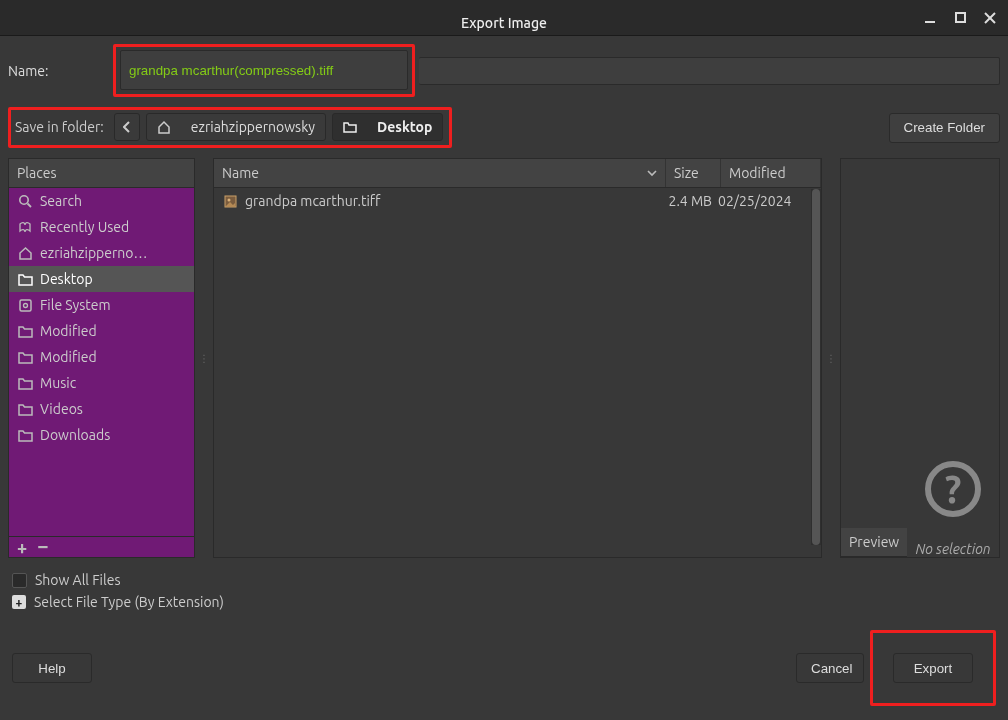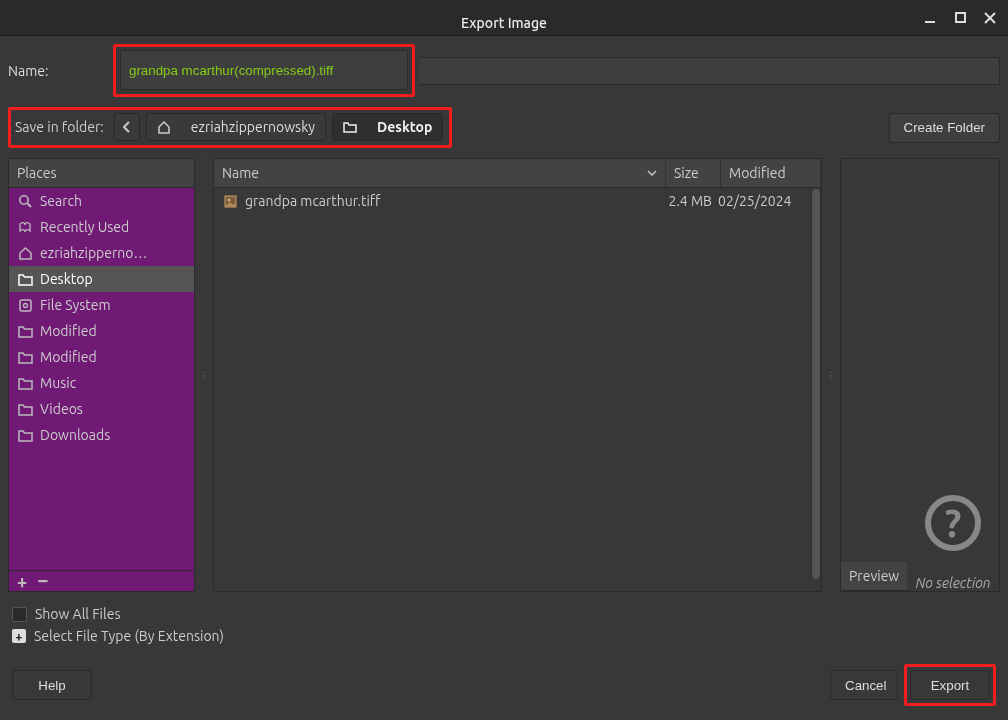--- a/index.html
+++ b/index.html
@@ -254,21 +254,21 @@
   font-weight: bold;
   border-radius: 2px;
 }
 .footer-buttons {
   display: flex;
   padding: 6px 4px 6px 4px;
   align-items: center;
 }
 .export-hl {
   border: 3px solid #ef1f1f;
-  padding: 3px;
+  padding: 20px;
   border-radius: 2px;
 }
 svg { display: block; }
 </style>
 </head>
 <body>
 
 <div class="titlebar">
   <span class="title">Export Image</span>
   <div class="win-controls">

